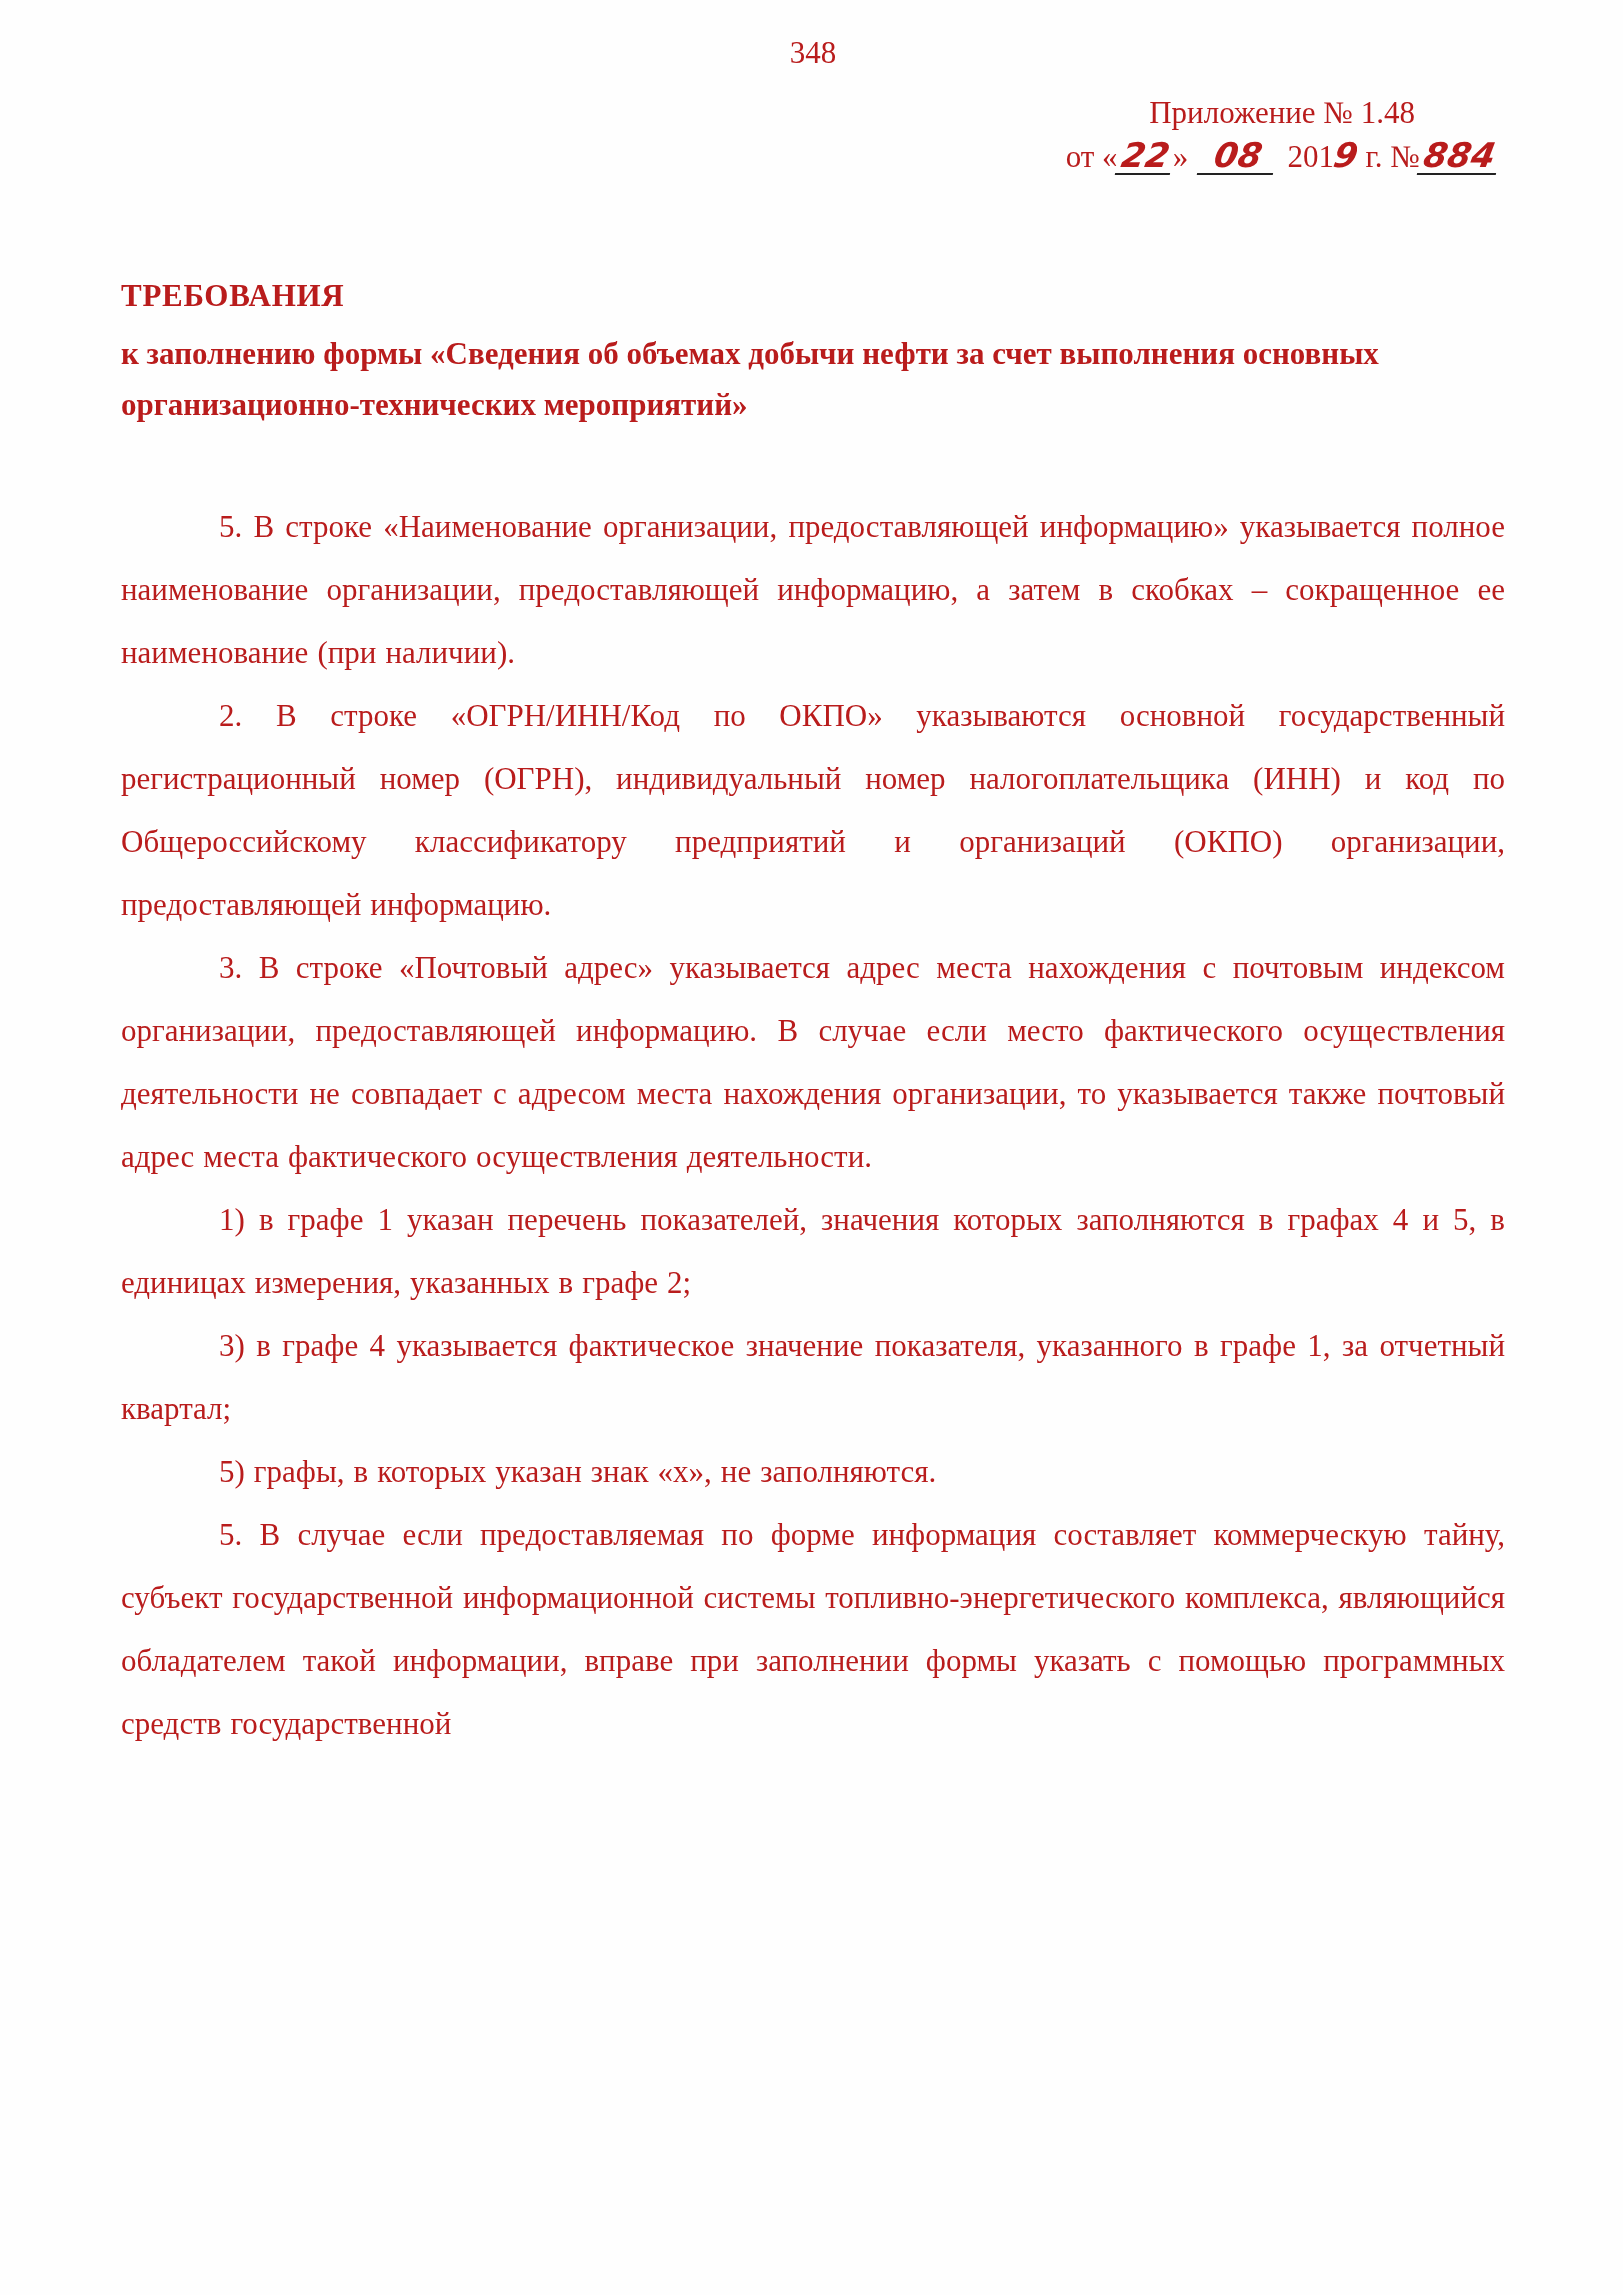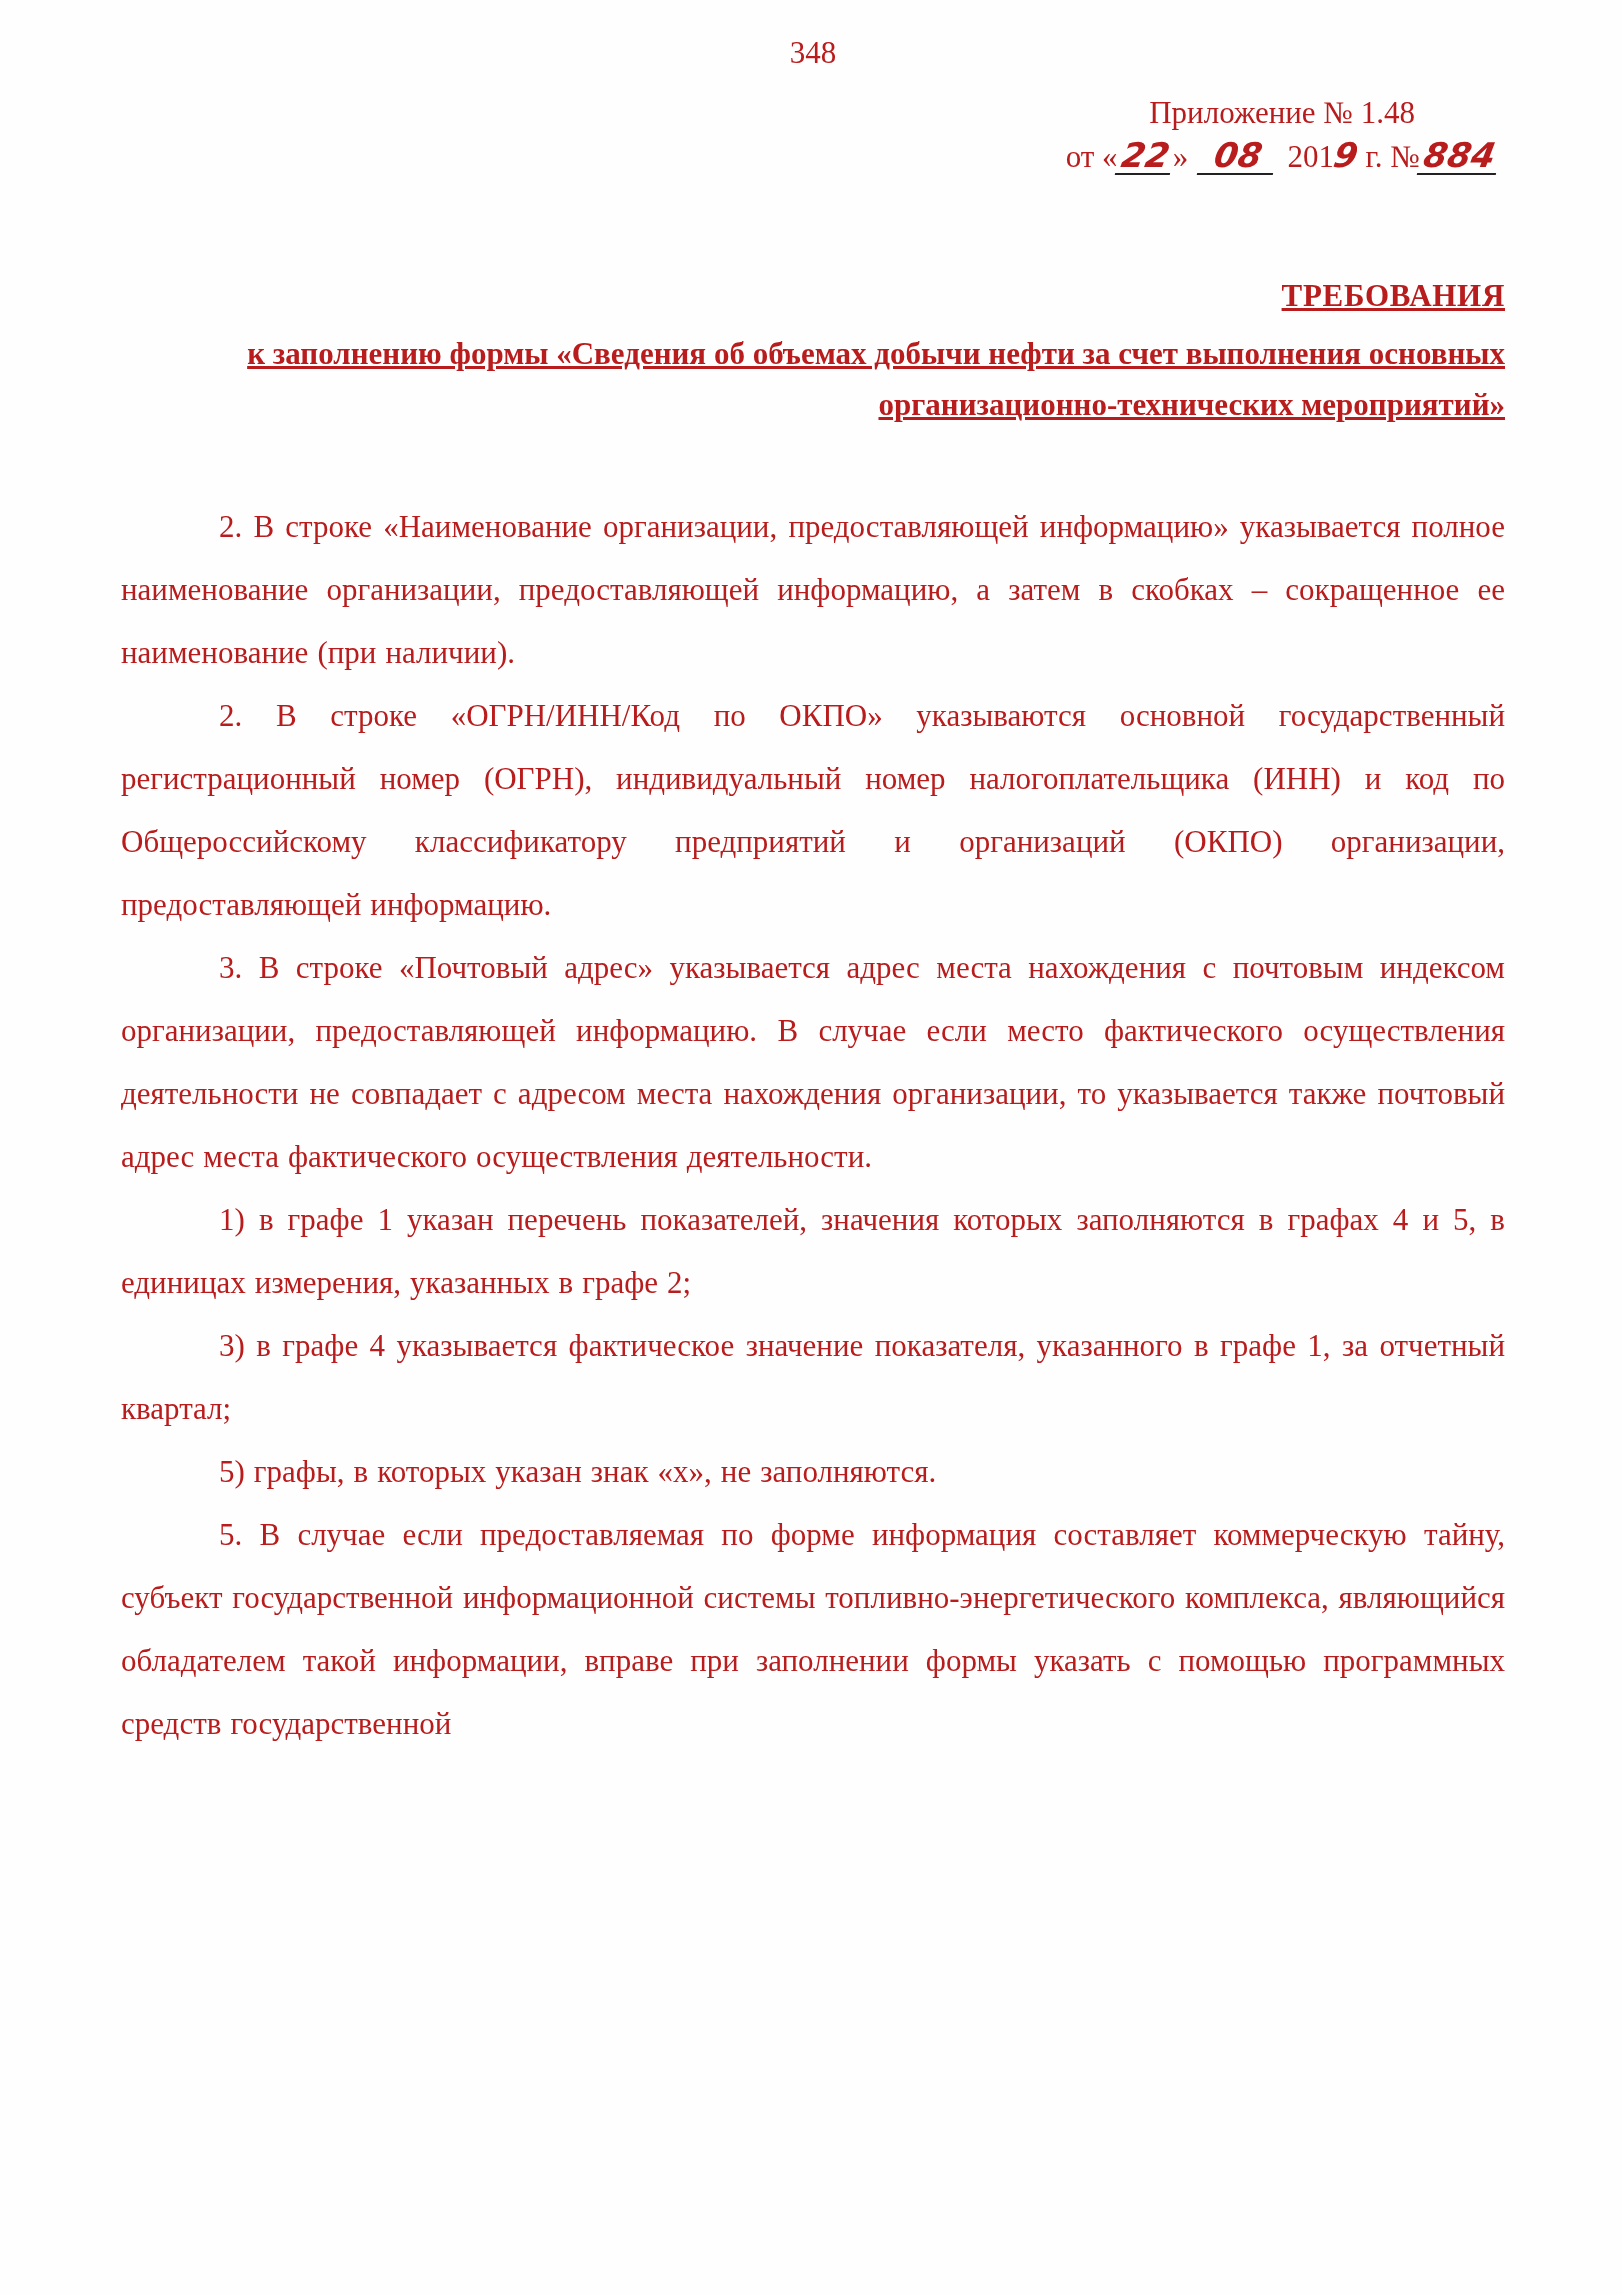--- a/index.html
+++ b/index.html
@@ -55,26 +55,25 @@
     border-bottom: 2px solid #222;
     padding: 0 14.4px 1.3px 14.4px;
     margin: 0 3.9px;
   }
   .blank-tight {
     display: inline-block;
     border-bottom: 2px solid #222;
     padding: 0 3.9px 1.3px 3.9px;
   }
   .doc-title {
-    text-align: right;
+    text-align: left;
     font-weight: bold;
     margin: 92px auto 65px auto;
     max-width: 1393px;
     line-height: 51px;
-    text-decoration: underline;
   }
   .doc-title .title-line1 {
     display: block;
     margin-bottom: 6.5px;
     letter-spacing: 0.7px;
   }
   .doc-body p {
     margin: 0;
     text-align: justify;
     text-indent: 98px;
@@ -99,21 +98,21 @@
       <span>г. №</span><span class="hand blank-tight">884</span>
     </div>
   </div>
 
   <div class="doc-title">
     <span class="title-line1">ТРЕБОВАНИЯ</span>
     <span class="title-line2">к заполнению формы «Сведения об объемах добычи нефти за счет выполнения основных организационно-технических мероприятий»</span>
   </div>
 
   <div class="doc-body">
-    <p class="numbered">2. В строке «Наименование организации, предоставляющей информацию» указывается полное наименование организации, предоставляющей информацию, а затем в скобках – сокращенное ее наименование (при наличии).</p>
+    <p class="numbered">5. В строке «Наименование организации, предоставляющей информацию» указывается полное наименование организации, предоставляющей информацию, а затем в скобках – сокращенное ее наименование (при наличии).</p>
     <p class="numbered">2. В строке «ОГРН/ИНН/Код по ОКПО» указываются основной государственный регистрационный номер (ОГРН), индивидуальный номер налогоплательщика (ИНН) и код по Общероссийскому классификатору предприятий и организаций (ОКПО) организации, предоставляющей информацию.</p>
     <p class="numbered">3. В строке «Почтовый адрес» указывается адрес места нахождения с почтовым индексом организации, предоставляющей информацию. В случае если место фактического осуществления деятельности не совпадает с адресом места нахождения организации, то указывается также почтовый адрес места фактического осуществления деятельности.</p>
     <p class="numbered">1) в графе 1 указан перечень показателей, значения которых заполняются в графах 4 и 5, в единицах измерения, указанных в графе 2;</p>
     <p class="numbered">3) в графе 4 указывается фактическое значение показателя, указанного в графе 1, за отчетный квартал;</p>
     <p class="numbered">5) графы, в которых указан знак «х», не заполняются.</p>
     <p class="numbered">5. В случае если предоставляемая по форме информация составляет коммерческую тайну, субъект государственной информационной системы топливно-энергетического комплекса, являющийся обладателем такой информации, вправе при заполнении формы указать с помощью программных средств государственной</p>
   </div>
 
 </div>
 

